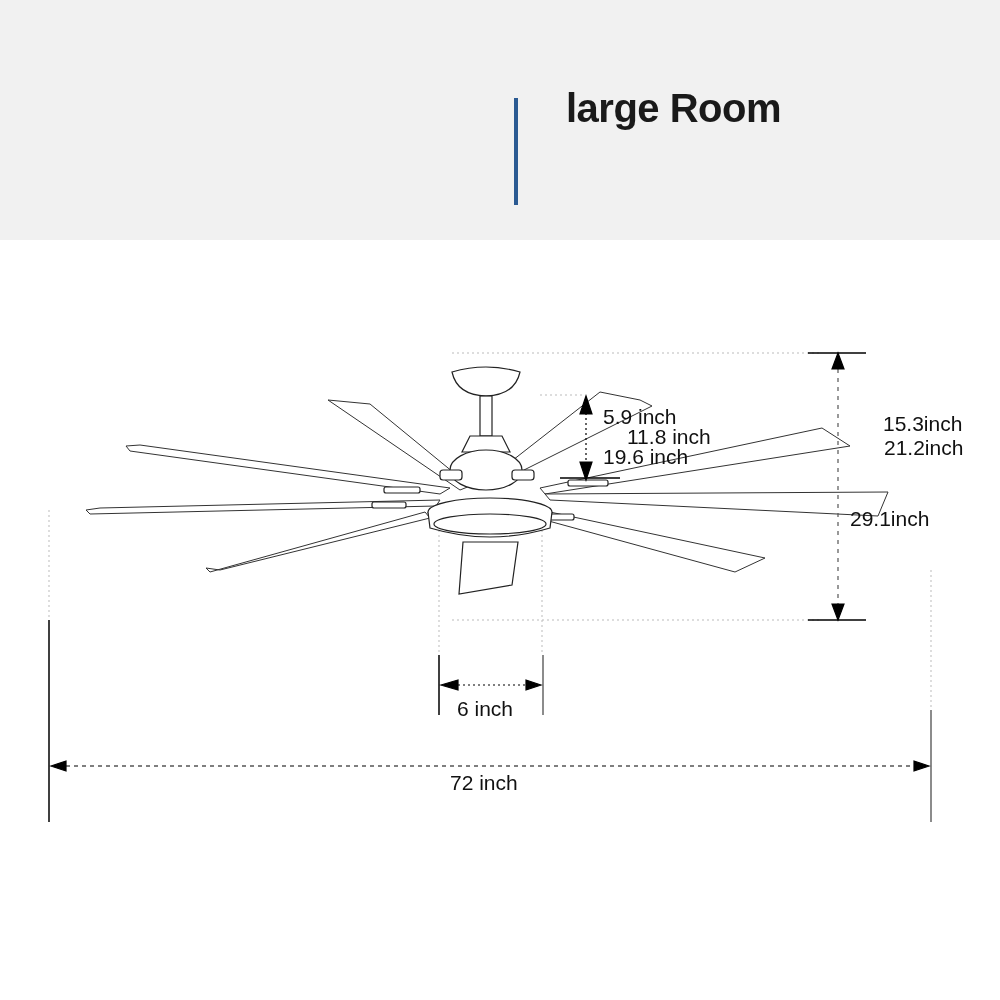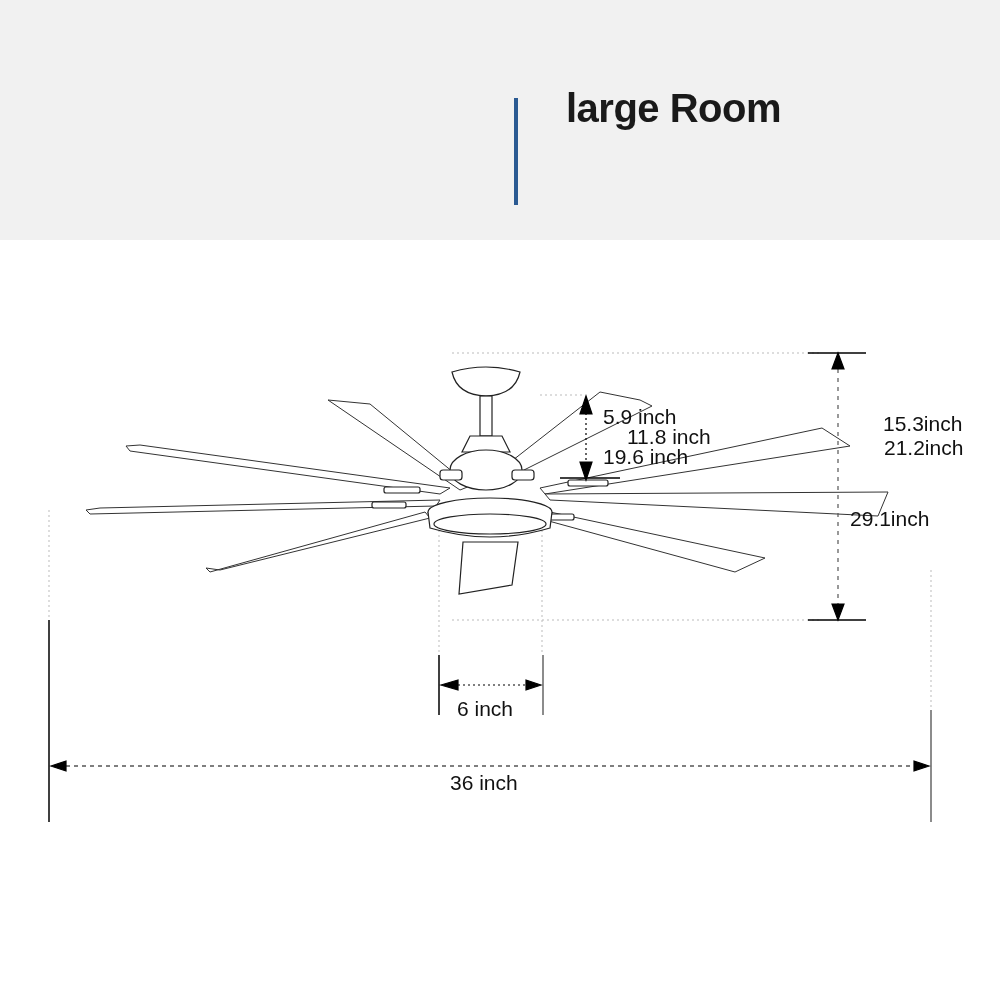--- a/index.html
+++ b/index.html
@@ -124,14 +124,14 @@
   <div class="dim-label" style="left:603px; top:187px;margin-left:24px;">11.8 inch</div>
   <div class="dim-label" style="left:603px; top:207px;">19.6 inch</div>
 
   
   <div class="dim-label" style="left:850px; top:174px;margin-left:33px;">15.3inch</div>
   <div class="dim-label" style="left:884px; top:198px;">21.2inch</div>
   <div class="dim-label" style="left:850px; top:222px;margin-top:47px;">29.1inch</div>
 
   
   <div class="dim-label" style="left:457px; top:459px;">6 inch</div>
-  <div class="dim-label" style="left:450px; top:533px;">36 inch</div>
+  <div class="dim-label" style="left:450px; top:533px;">72 inch</div>
 </div>
 
 </body></html>

